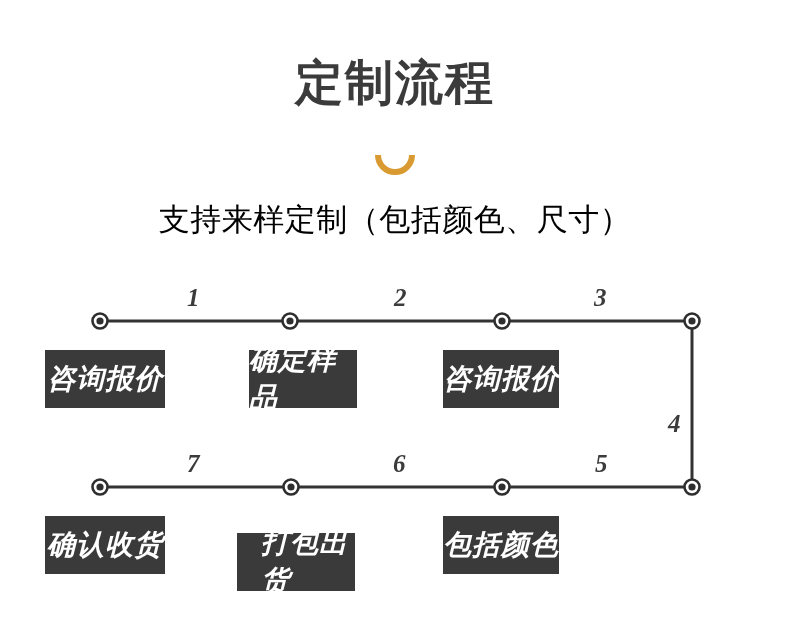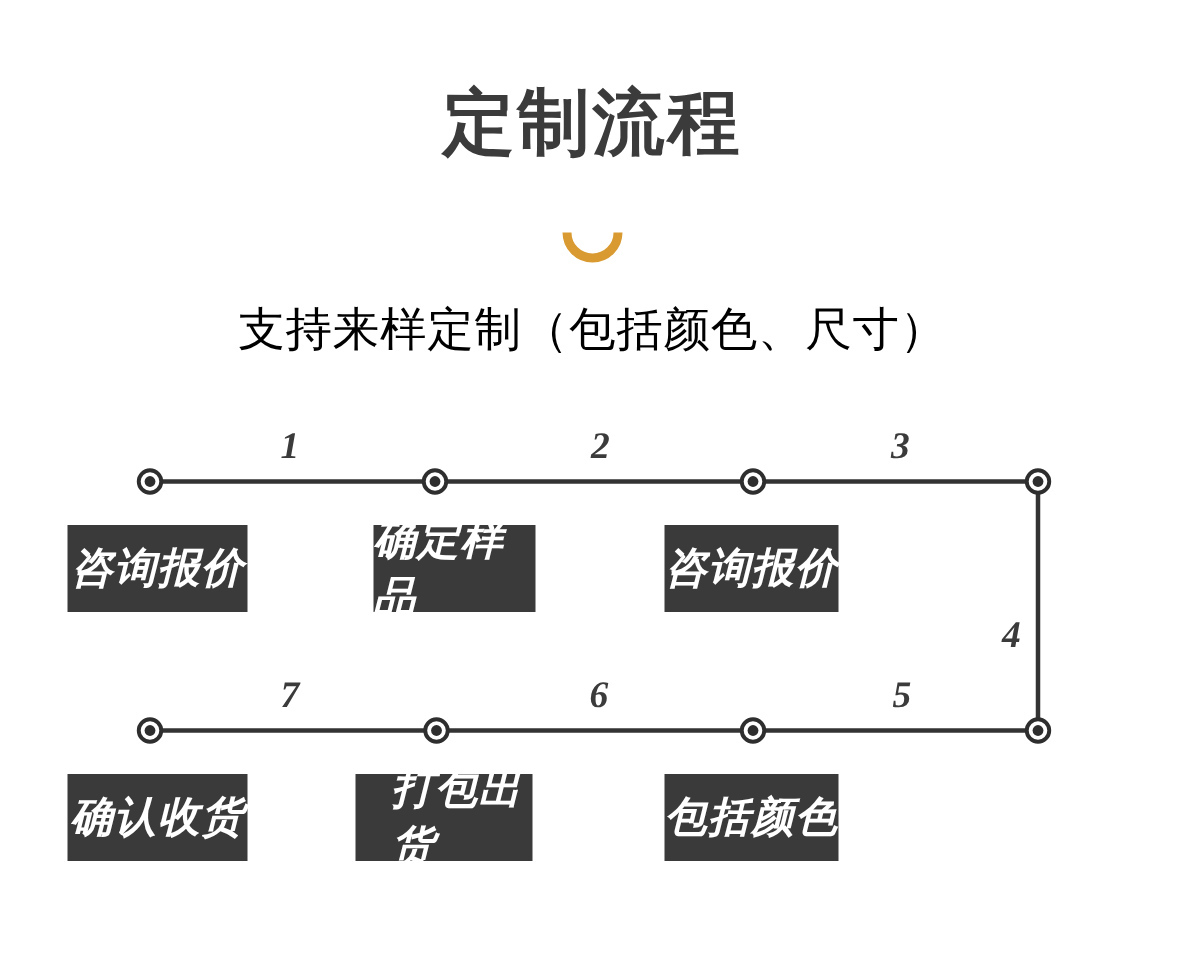--- a/index.html
+++ b/index.html
@@ -176,17 +176,17 @@
 
     <div class="step-num" style="left:187px; top:189px;">7</div>
     <div class="step-num" style="left:393px; top:189px;">6</div>
     <div class="step-num" style="left:595px; top:189px;">5</div>
 
     <div class="step-box" style="left:45px; top:88px; width:120px;">咨询报价</div>
     <div class="step-box" style="left:249px; top:88px; width:108px;">确定样品</div>
     <div class="step-box" style="left:443px; top:88px; width:116px;">咨询报价</div>
 
     <div class="step-box" style="left:45px; top:254px; width:120px;">确认收货</div>
-    <div class="step-box" style="left:237px; top:254px; width:118px;padding-left:24px;">打包出货</div>
+    <div class="step-box" style="left:237px; top:271px; width:118px;padding-left:24px;">打包出货</div>
     <div class="step-box" style="left:443px; top:254px; width:116px;">包括颜色</div>
 
   </div>
 </div>
 
 </body></html>

